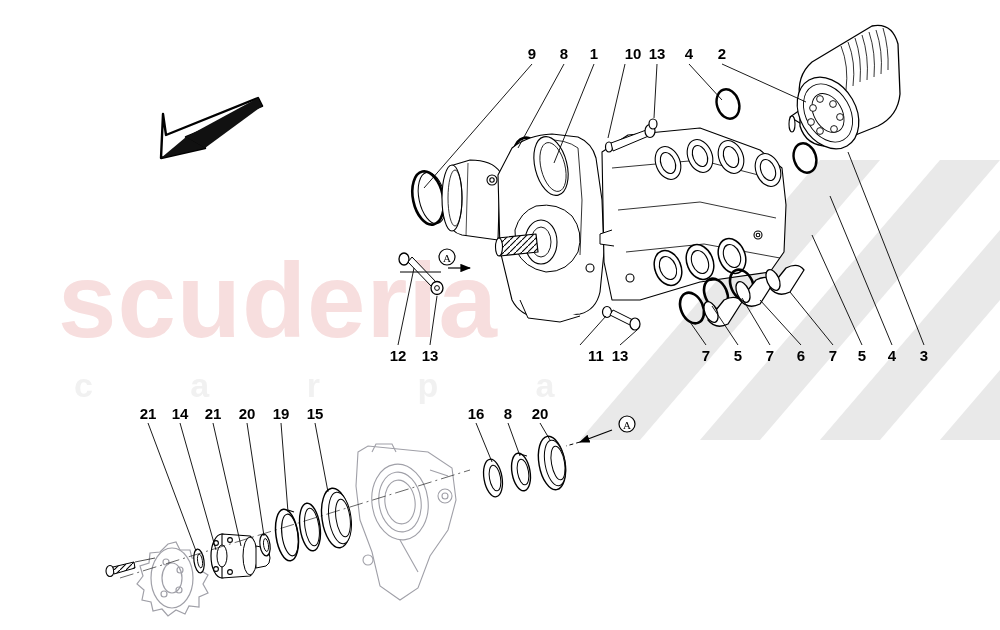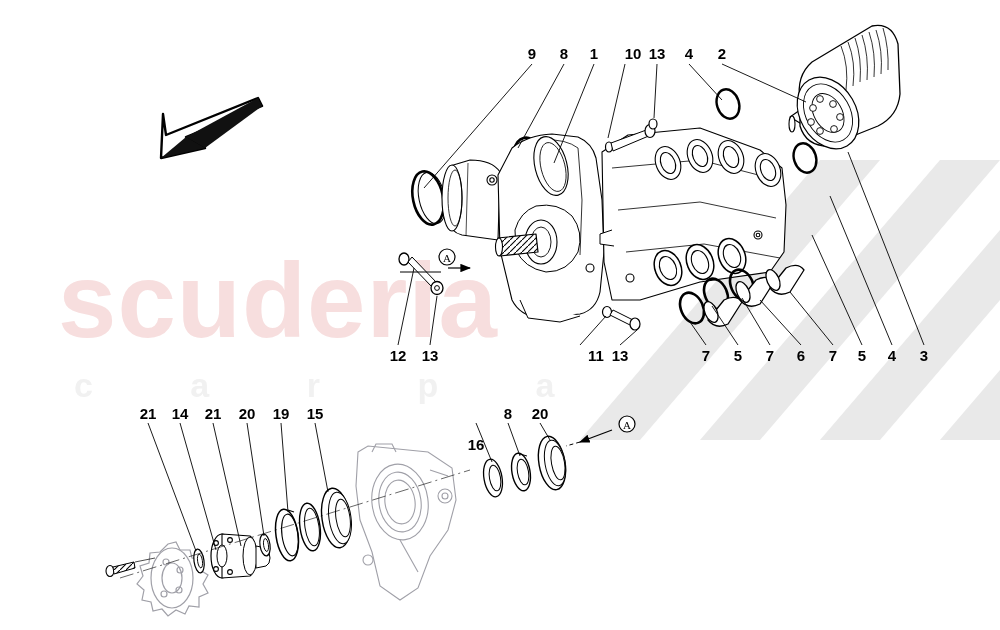--- a/index.html
+++ b/index.html
@@ -440,17 +440,17 @@
   <div class="callout" style="left:892px; top:348px;">4</div>
   <div class="callout" style="left:924px; top:348px;">3</div>
 
   <div class="callout" style="left:148px; top:406px;">21</div>
   <div class="callout" style="left:180px; top:406px;">14</div>
   <div class="callout" style="left:213px; top:406px;">21</div>
   <div class="callout" style="left:247px; top:406px;">20</div>
   <div class="callout" style="left:281px; top:406px;">19</div>
   <div class="callout" style="left:315px; top:406px;text-align:center;">15</div>
 
-  <div class="callout" style="left:476px; top:406px;margin-top:31px;">16</div>
+  <div class="callout" style="left:476px; top:406px;">16</div>
   <div class="callout" style="left:508px; top:406px;">8</div>
   <div class="callout" style="left:540px; top:406px;">20</div>
 
 </div>
 
 </body></html>

